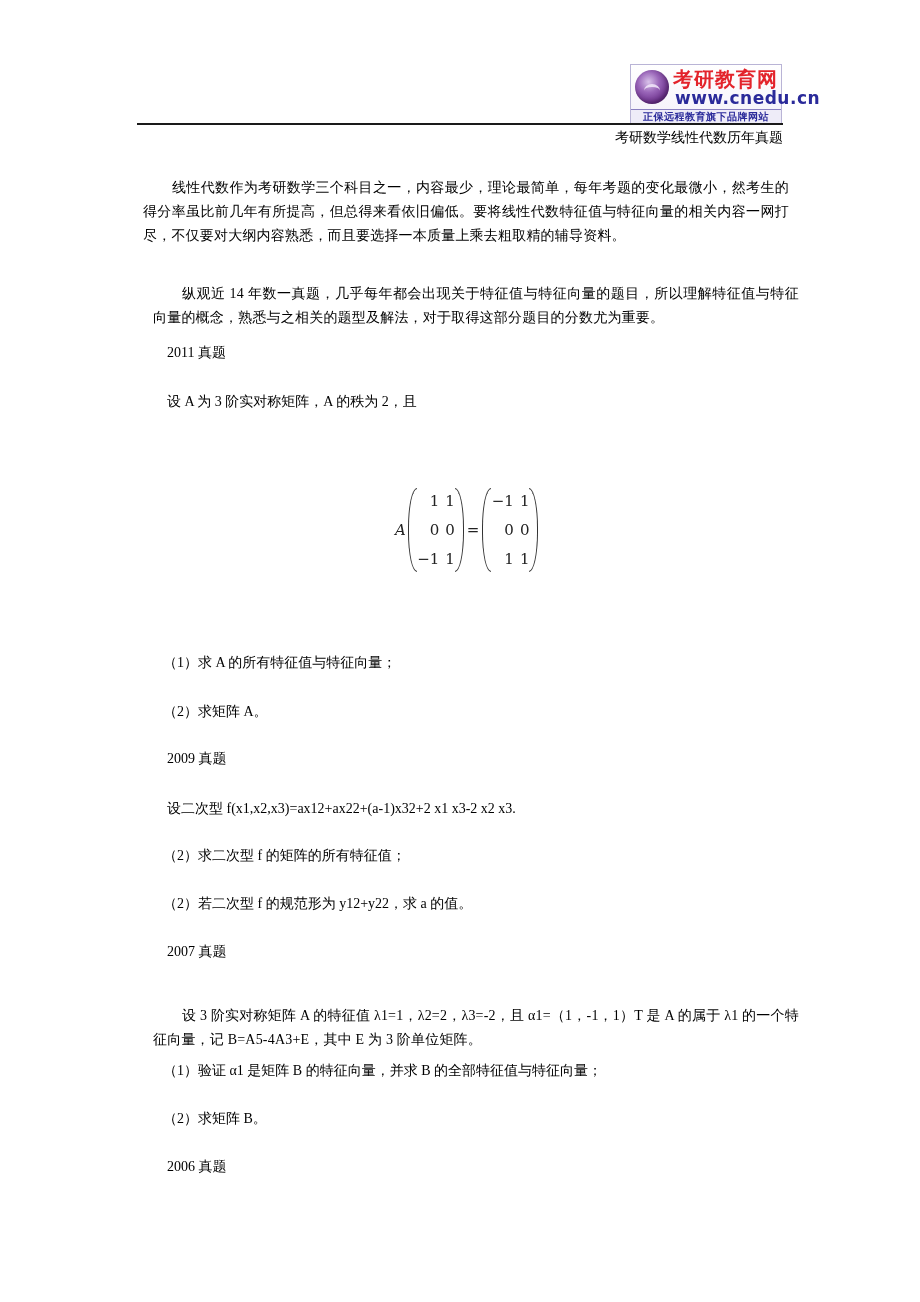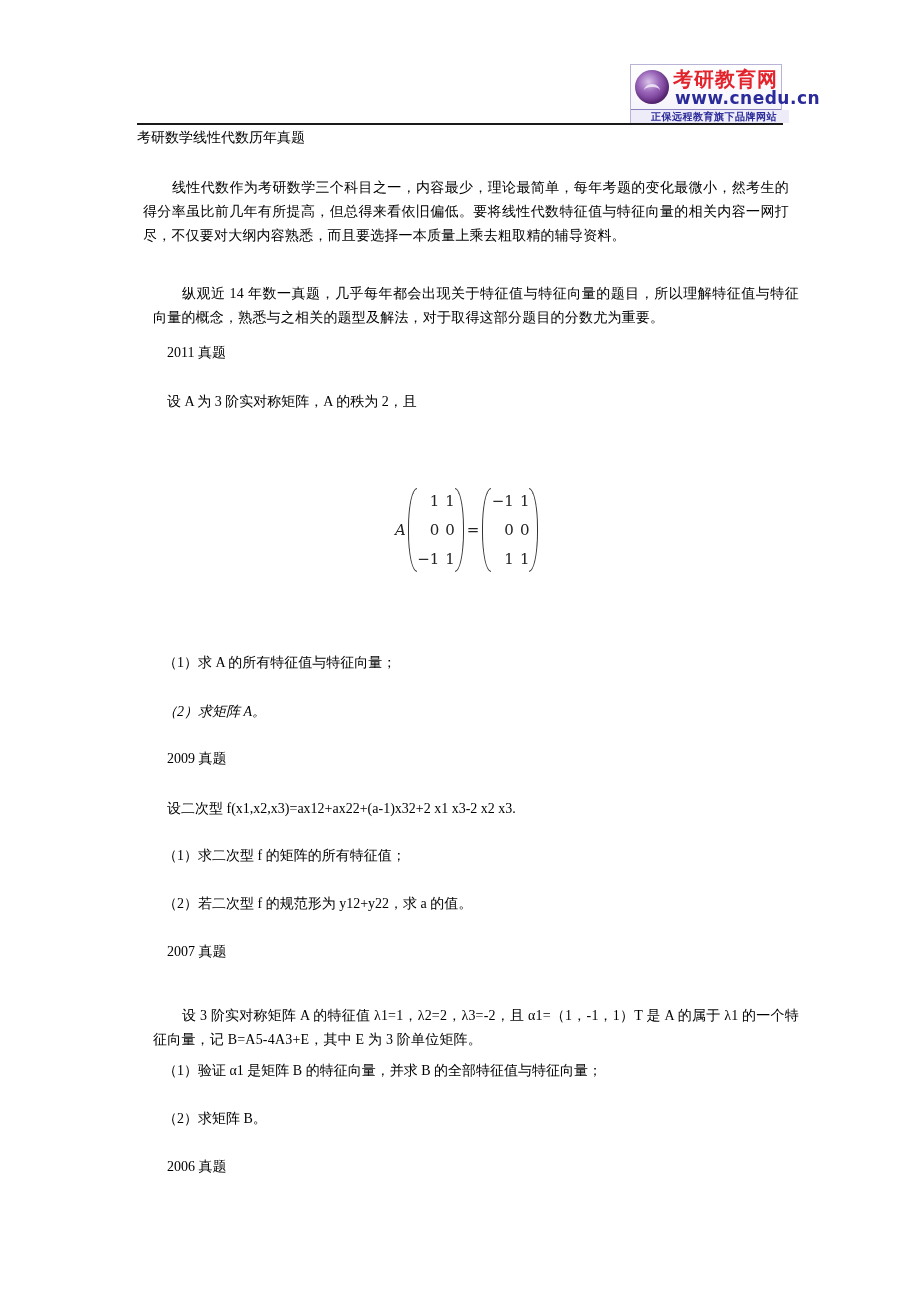--- a/index.html
+++ b/index.html
@@ -84,36 +84,35 @@
       width: 150px; height: 13px;
       font-family: "DejaVu Sans", sans-serif;
       font-size: 10px;
       font-weight: bold;
       color: #2a2a9a;
       text-align: center;
       line-height: 13px;
       background: #eeecf8;
       white-space: nowrap;
       letter-spacing: 0.5px;
-      padding-left: 8px;
     }
     .rule {
       position: absolute;
       left: 0;
       top: 123px;
       width: 646px;
       height: 0;
       border-top: 2px solid #1a1a1a;
     }
     .title {
       position: absolute;
       left: 0;
       top: 129px;
       width: 646px;
-      text-align: left;
+      text-align: right;
       font-size: 14px;
       line-height: 18px;
     }
     .para {
       position: absolute;
       left: 0;
       width: 646px;
       font-size: 14px;
       line-height: 24px;
       text-align: justify;
@@ -236,25 +235,25 @@
           <span>0</span>
         </div>
       <div class="mrow">
           <span>1</span>
           <span>1</span>
         </div>
     </div>
   </div>
 
   <div class="line sub" style="top:653px;">（1）求 A 的所有特征值与特征向量；</div>
-  <div class="line sub" style="top:702px;font-style:italic;">（2）求矩阵 A。</div>
+  <div class="line sub" style="top:702px;">（2）求矩阵 A。</div>
 
   <div class="line" style="top:749px;">2009 真题</div>
   <div class="line" style="top:799px;">设二次型 f(x1,x2,x3)=ax12+ax22+(a-1)x32+2 x1 x3-2 x2 x3.</div>
-  <div class="line sub" style="top:846px;">（1）求二次型 f 的矩阵的所有特征值；</div>
+  <div class="line sub" style="top:846px;">（2）求二次型 f 的矩阵的所有特征值；</div>
   <div class="line sub" style="top:894px;">（2）若二次型 f 的规范形为 y12+y22，求 a 的值。</div>
 
   <div class="line" style="top:942px;">2007 真题</div>
   <p class="para" style="top:988px; margin:16px;">设 3 阶实对称矩阵 A 的特征值 λ1=1，λ2=2，λ3=-2，且 α1=（1，-1，1）T 是 A 的属于 λ1 的一个特征向量，记 B=A5-4A3+E，其中 E 为 3 阶单位矩阵。</p>
   <div class="line sub" style="top:1061px;">（1）验证 α1 是矩阵 B 的特征向量，并求 B 的全部特征值与特征向量；</div>
   <div class="line sub" style="top:1109px;">（2）求矩阵 B。</div>
 
   <div class="line" style="top:1157px;">2006 真题</div>
 
 </div>

